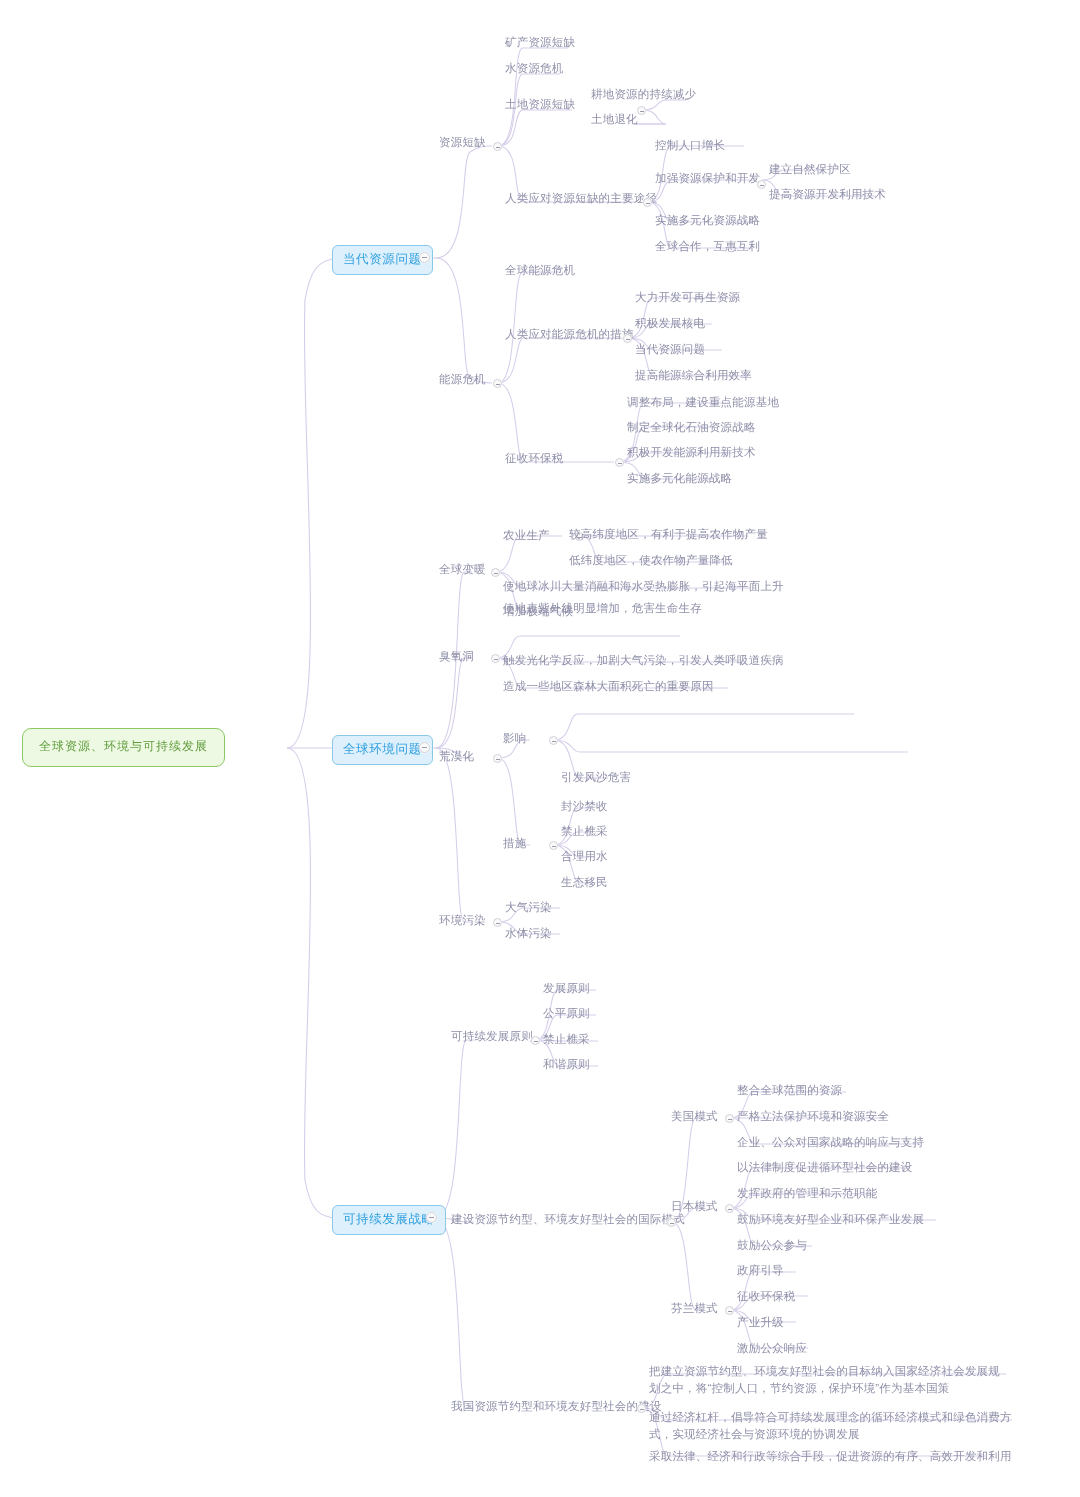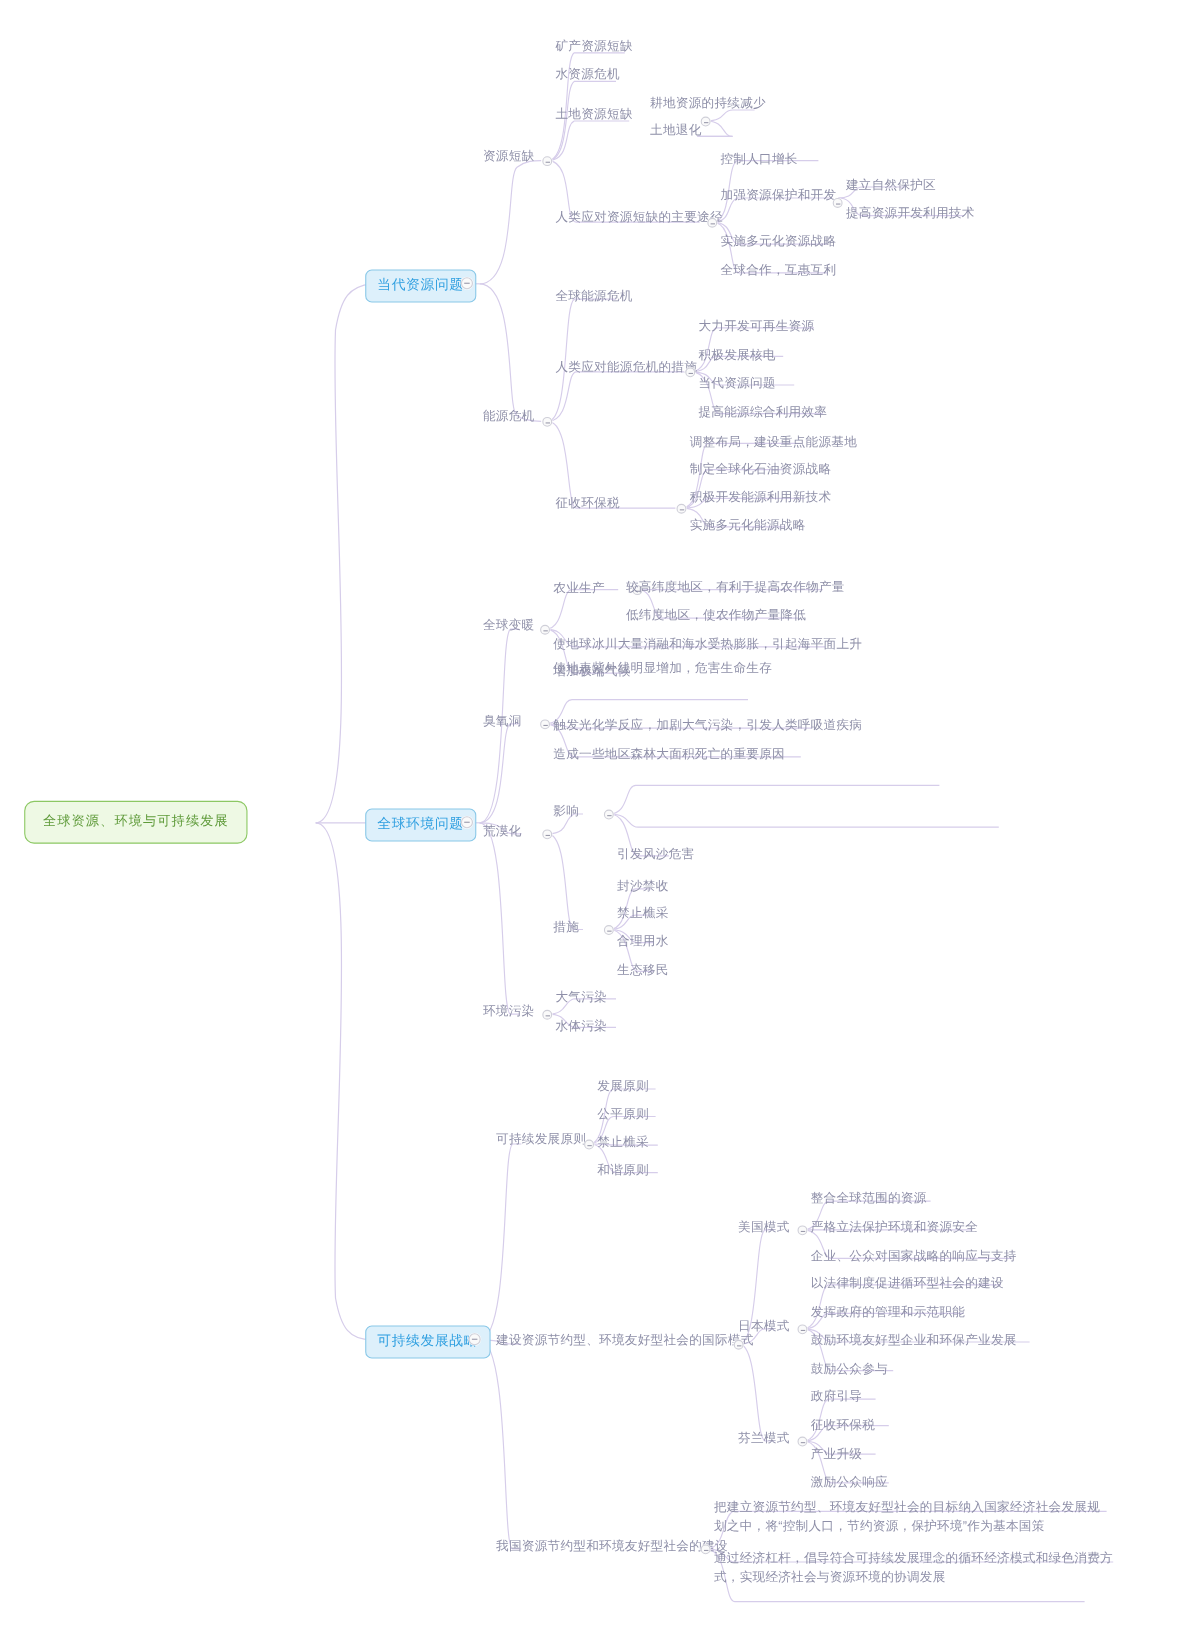--- a/index.html
+++ b/index.html
@@ -301,14 +301,15 @@
   <div class="toggle sm" style="left:725px; top:1306px;"></div>
   <div class="node" style="left:734px; top:1261px;">政府引导</div>
   <div class="node" style="left:734px; top:1287px;">征收环保税</div>
   <div class="node" style="left:734px; top:1313px;">产业升级</div>
   <div class="node" style="left:734px; top:1339px;">激励公众响应</div>
 
   <div class="node" style="left:448px; top:1397px;">我国资源节约型和环境友好型社会的建设</div>
   <div class="toggle sm" style="left:637px; top:1404px;"></div>
   <div class="node wrap" style="left:646px; top:1362px; width:364px;">把建立资源节约型、环境友好型社会的目标纳入国家经济社会发展规划之中，将“控制人口，节约资源，保护环境”作为基本国策</div>
   <div class="node wrap" style="left:646px; top:1408px; width:370px;">通过经济杠杆，倡导符合可持续发展理念的循环经济模式和绿色消费方式，实现经济社会与资源环境的协调发展</div>
+  <div class="node" style="left:646px; top:1447px;">采取法律、经济和行政等综合手段，促进资源的有序、高效开发和利用</div>
 
 </div>
 
 </body></html>

